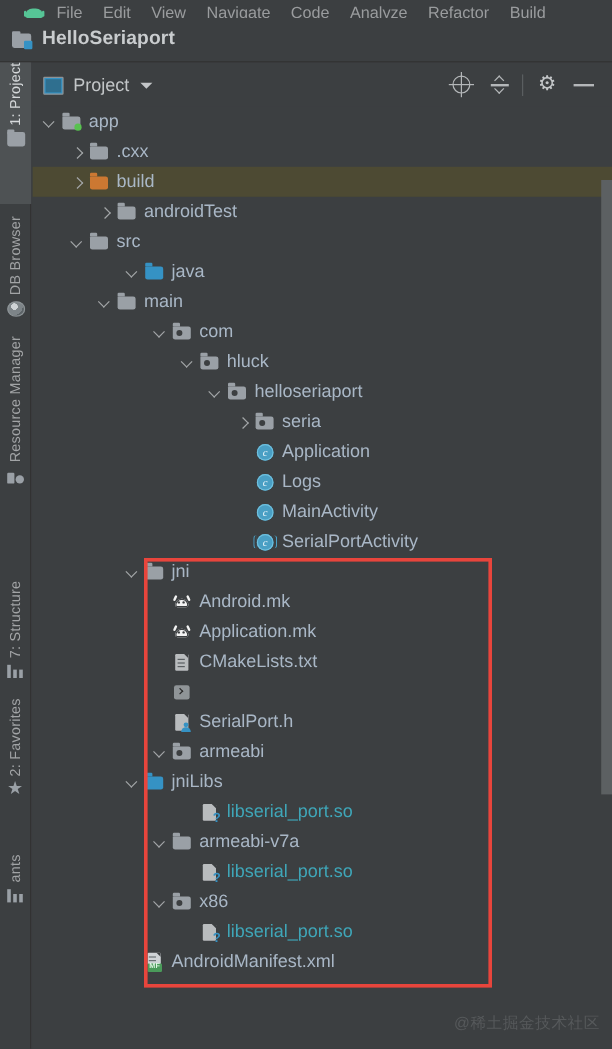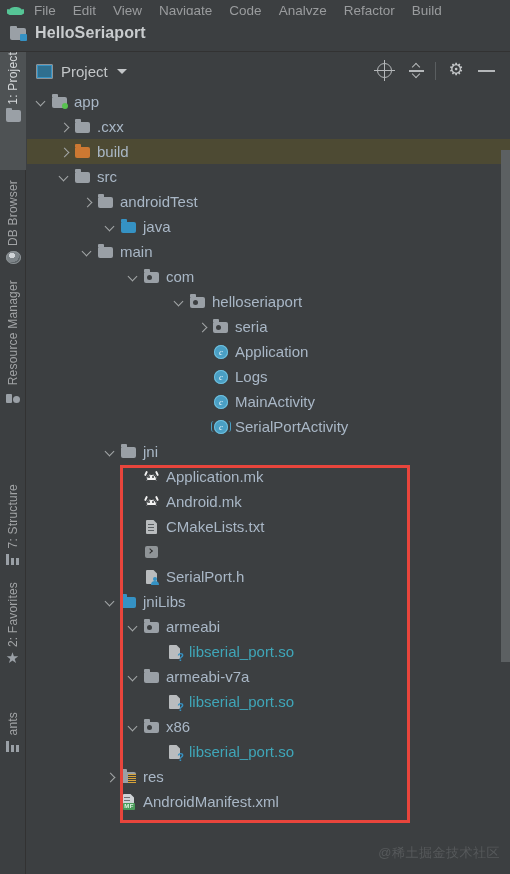--- a/index.html
+++ b/index.html
@@ -8,21 +8,21 @@
     background:#3c3f41;
     font-family:"Liberation Sans", sans-serif;
     -webkit-font-smoothing:antialiased;
   }
   #app{ position:relative; width:510px; height:874px; background:#3c3f41; }
 
   
   .menubar{
     position:absolute; left:0; top:0; width:510px; height:15px;
     background:#3c3f41; overflow:hidden;
-    display:flex; align-items:flex-end; padding-left:6px;
+    display:flex; align-items:flex-end; padding-left:19px;
   }
   .menubar .droid{
     width:19px; height:11px; position:relative; margin-right:9px; flex:0 0 auto;
   }
   .menubar .droid::before{
     content:""; position:absolute; left:2px; bottom:0; width:15px; height:8px;
     background:#56c596; border-radius:7px 7px 2px 2px;
   }
   .menubar .droid::after{
     content:""; position:absolute; left:1px; bottom:1px; width:2px; height:5px;
@@ -331,36 +331,36 @@
         </div>
         <div class="row sel">
           <div style="width: 31px; flex: 0 0 auto;"></div>
           <div class="arrow right"></div>
           <div class="tico">
             <div class="f-orange"></div>
           </div>
           <div class="lbl plain">build</div>
         </div>
         <div class="row">
-          <div style="width: 31px; flex: 0 0 auto;"></div>
-          <div class="arrow down"></div>
-          <div class="tico">
-            <div class="f-grey"></div>
-          </div>
-          <div class="lbl plain">src</div>
-        </div>
-        <div class="row">
           <div style="width: 54px; flex: 0 0 auto;"></div>
           <div class="arrow right"></div>
           <div class="tico">
             <div class="f-grey"></div>
           </div>
           <div class="lbl plain">androidTest</div>
         </div>
         <div class="row">
+          <div style="width: 31px; flex: 0 0 auto;"></div>
+          <div class="arrow down"></div>
+          <div class="tico">
+            <div class="f-grey"></div>
+          </div>
+          <div class="lbl plain">src</div>
+        </div>
+        <div class="row">
           <div style="width: 77px; flex: 0 0 auto;"></div>
           <div class="arrow down"></div>
           <div class="tico">
             <div class="f-blue"></div>
           </div>
           <div class="lbl plain">java</div>
         </div>
         <div class="row">
           <div style="width: 54px; flex: 0 0 auto;"></div>
           <div class="arrow down"></div>
@@ -369,20 +369,28 @@
           </div>
           <div class="lbl plain">main</div>
         </div>
         <div class="row">
           <div style="width: 100px; flex: 0 0 auto;"></div>
           <div class="arrow down"></div>
           <div class="tico">
             <div class="pkg"></div>
           </div>
           <div class="lbl plain">com</div>
+        </div>
+        <div class="row">
+          <div style="width: 123px; flex: 0 0 auto;"></div>
+          <div class="arrow down"></div>
+          <div class="tico">
+            <div class="pkg"></div>
+          </div>
+          <div class="lbl plain">hluck</div>
         </div>
         <div class="row">
           <div style="width: 146px; flex: 0 0 auto;"></div>
           <div class="arrow down"></div>
           <div class="tico">
             <div class="pkg"></div>
           </div>
           <div class="lbl plain">helloseriaport</div>
         </div>
         <div class="row">
@@ -447,34 +455,34 @@
           <div style="width: 100px; flex: 0 0 auto;"></div>
           <div class="arrow none"></div>
           <div class="tico">
             <div class="mk">
               <div class="ant1"></div>
               <div class="ant2"></div>
               <div class="head"></div>
               <div class="eye"></div>
             </div>
           </div>
-          <div class="lbl plain">Application.mk</div>
+          <div class="lbl plain">Android.mk</div>
         </div>
         <div class="row">
           <div style="width: 100px; flex: 0 0 auto;"></div>
           <div class="arrow none"></div>
           <div class="tico">
             <div class="mk">
               <div class="ant1"></div>
               <div class="ant2"></div>
               <div class="head"></div>
               <div class="eye"></div>
             </div>
           </div>
-          <div class="lbl plain">Android.mk</div>
+          <div class="lbl plain">Application.mk</div>
         </div>
         <div class="row">
           <div style="width: 100px; flex: 0 0 auto;"></div>
           <div class="arrow none"></div>
           <div class="tico">
             <div class="doc">
               <div class="ln"></div>
             </div>
           </div>
           <div class="lbl plain">CMakeLists.txt</div>
@@ -492,34 +500,34 @@
           <div style="width: 100px; flex: 0 0 auto;"></div>
           <div class="arrow none"></div>
           <div class="tico">
             <div class="csrc">
               <div class="man"></div>
             </div>
           </div>
           <div class="lbl plain">SerialPort.h</div>
         </div>
         <div class="row">
+          <div style="width: 100px; flex: 0 0 auto;"></div>
+          <div class="arrow down"></div>
+          <div class="tico">
+            <div class="pkg"></div>
+          </div>
+          <div class="lbl plain">armeabi</div>
+        </div>
+        <div class="row">
           <div style="width: 77px; flex: 0 0 auto;"></div>
           <div class="arrow down"></div>
           <div class="tico">
             <div class="f-blue"></div>
           </div>
           <div class="lbl plain">jniLibs</div>
-        </div>
-        <div class="row">
-          <div style="width: 100px; flex: 0 0 auto;"></div>
-          <div class="arrow down"></div>
-          <div class="tico">
-            <div class="pkg"></div>
-          </div>
-          <div class="lbl plain">armeabi</div>
         </div>
         <div class="row">
           <div style="width: 123px; flex: 0 0 auto;"></div>
           <div class="arrow none"></div>
           <div class="tico">
             <div class="sofile">
               <span class="q">?</span>
             </div>
           </div>
           <div class="lbl teal">libserial_port.so</div>
@@ -552,30 +560,20 @@
         </div>
         <div class="row">
           <div style="width: 123px; flex: 0 0 auto;"></div>
           <div class="arrow none"></div>
           <div class="tico">
             <div class="sofile">
               <span class="q">?</span>
             </div>
           </div>
           <div class="lbl teal">libserial_port.so</div>
-        </div>
-        <div class="row">
-          <div style="width: 77px; flex: 0 0 auto;"></div>
-          <div class="arrow right"></div>
-          <div class="tico">
-            <div class="resico">
-              <div class="bars"></div>
-            </div>
-          </div>
-          <div class="lbl plain">res</div>
         </div>
         <div class="row">
           <div style="width: 77px; flex: 0 0 auto;"></div>
           <div class="arrow none"></div>
           <div class="tico">
             <div class="mf">
               <div class="sheet">
                 <div class="lines"></div>
               </div>
               <div class="tag">MF</div>

